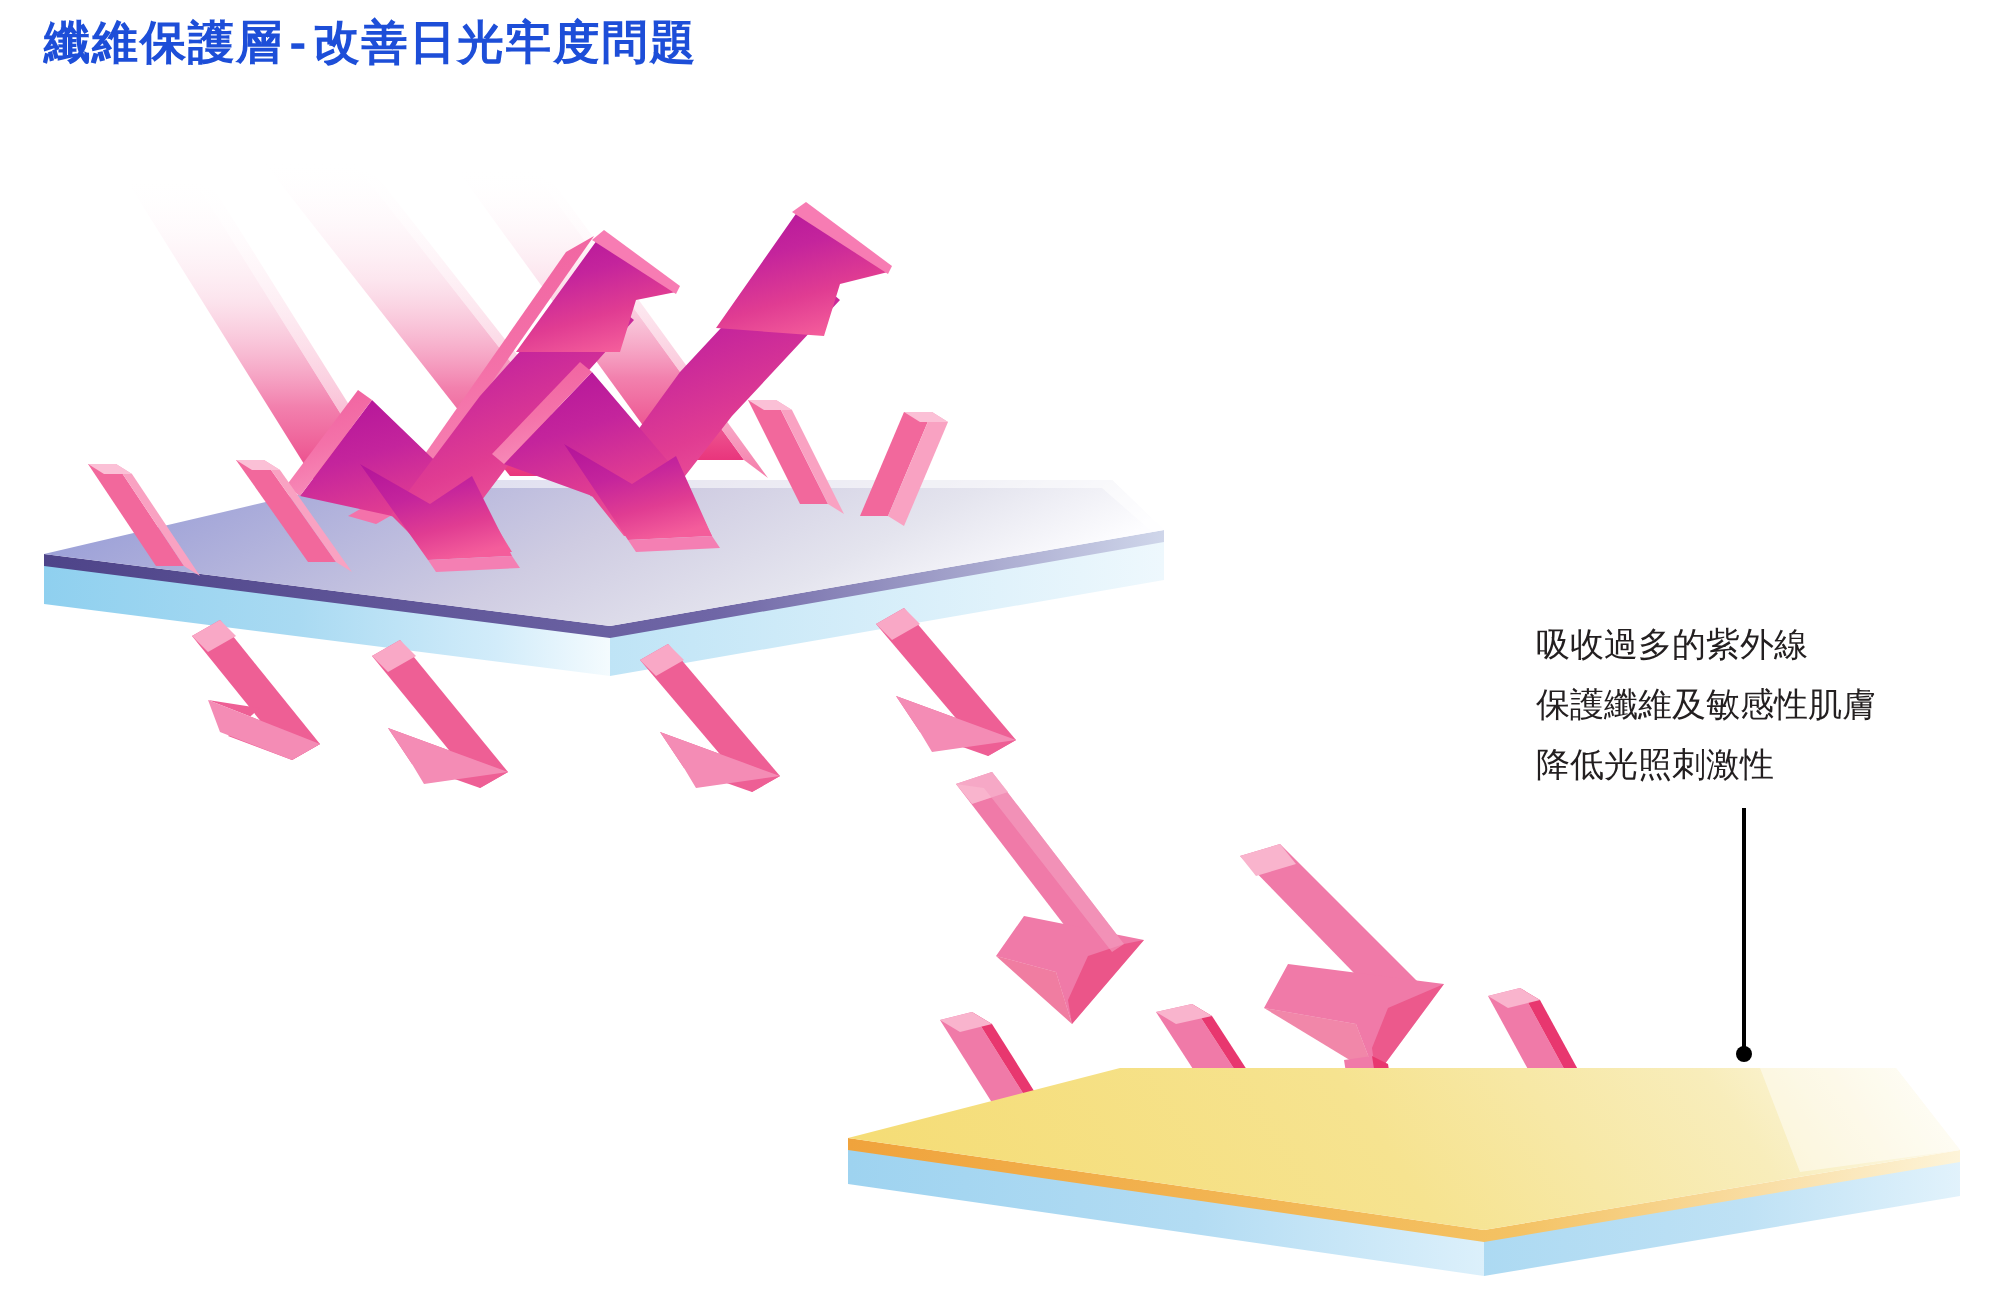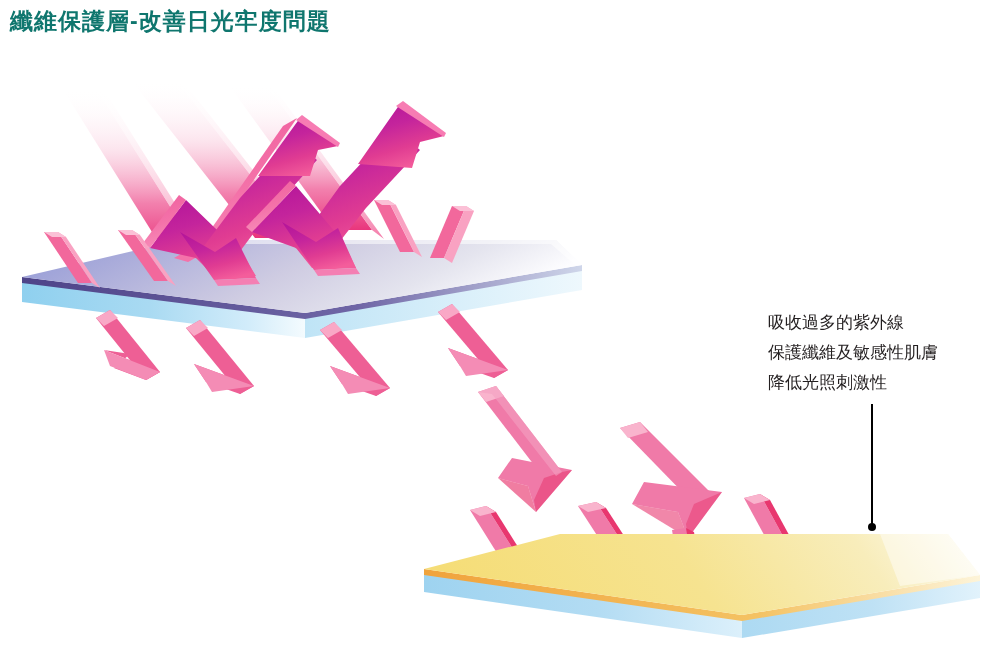--- a/index.html
+++ b/index.html
@@ -9,27 +9,28 @@
   }
   body {
     width: 1000px;
     height: 650px;
     position: relative;
     overflow: hidden;
     font-family: "Liberation Sans", "DejaVu Sans", sans-serif;
   }
   #diagram-title {
     position: absolute;
-    left: 10px;
+    left: 22px;
     top: 6px;
     font-size: 23px;
     font-weight: bold;
     letter-spacing: 1px;
     white-space: nowrap;
-    color: #0f766e;
+    color: #1d4ed8;
+    font-family: Liberation Mono, monospace;
   }
   #illustration {
     position: absolute;
     left: 0;
     top: 0;
     width: 1000px;
     height: 650px;
   }
   .annot-line {
     font-size: 17px;

